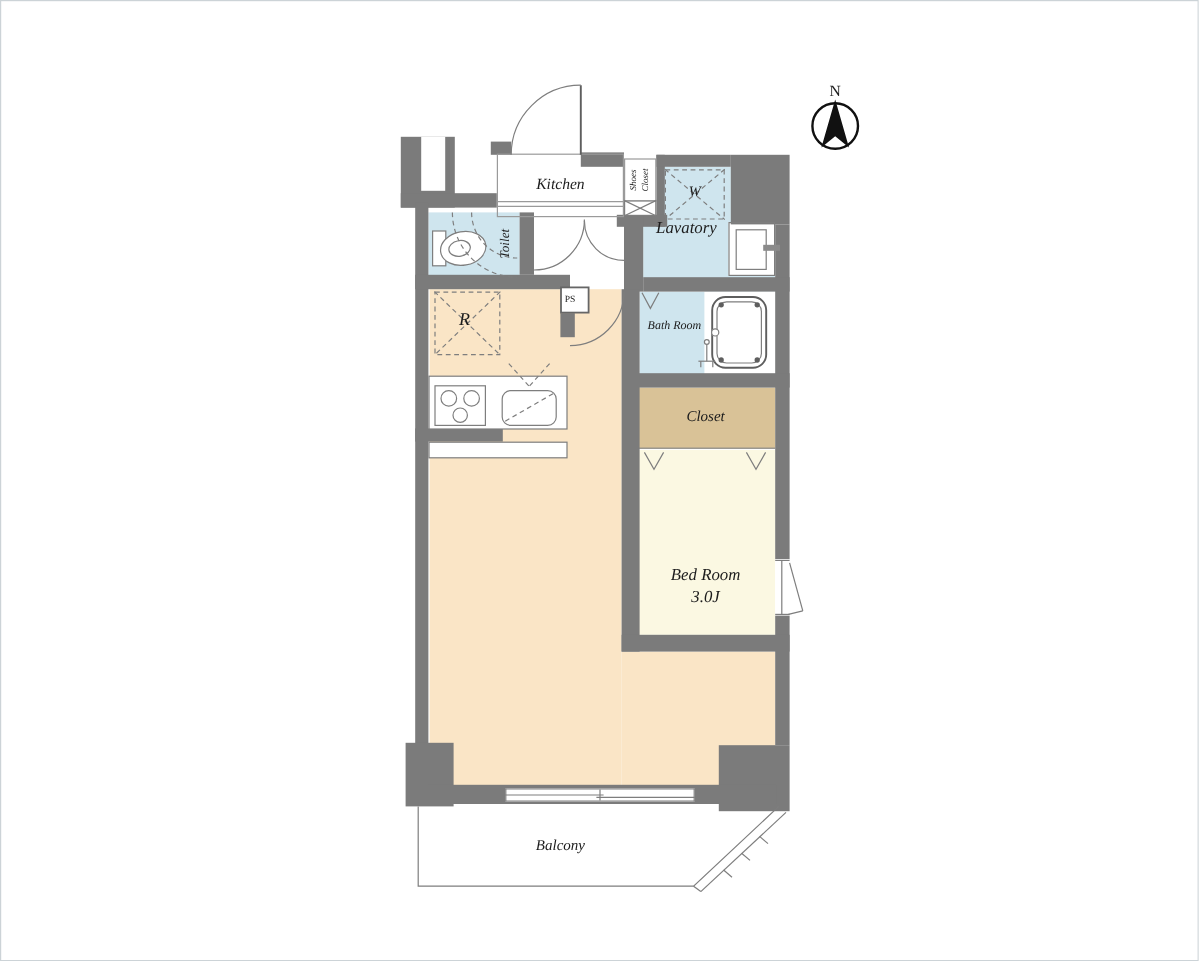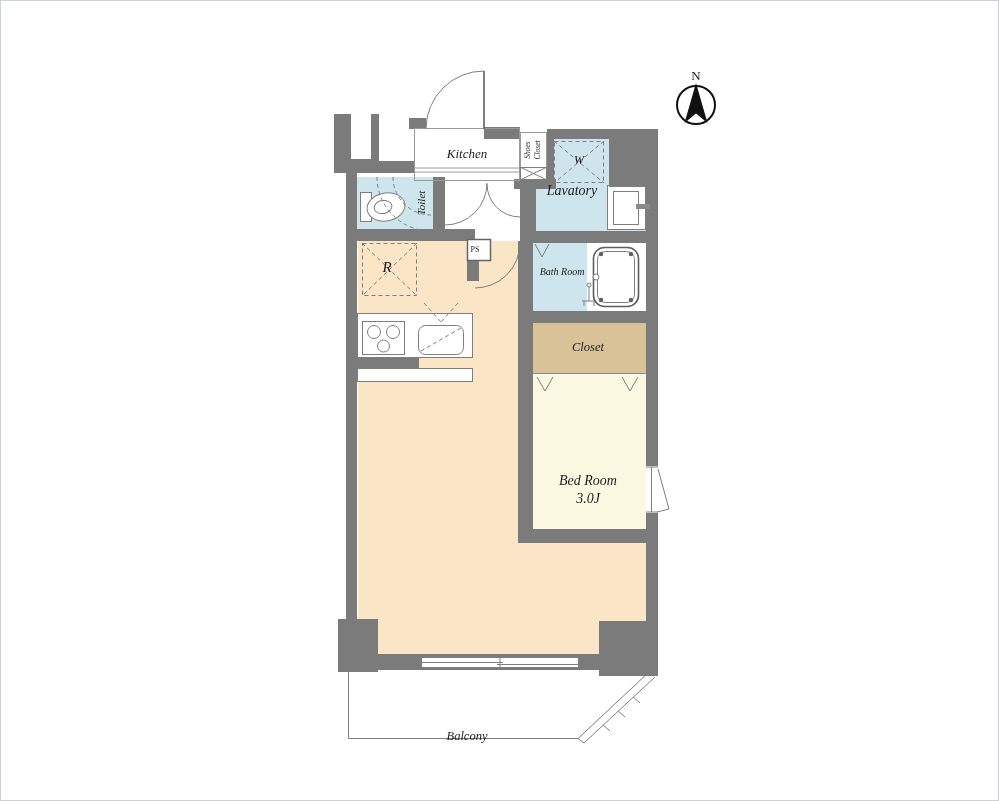--- a/index.html
+++ b/index.html
@@ -208,19 +208,19 @@
   </div>
   <div class="label" style="left:578px;top:159px;font-size:12px;">W</div>
   <div class="label vert" style="left:421px;top:202px;font-size:11px;">Toilet</div>
   <div class="label" style="left:571px;top:190px;font-size:14px;">Lavatory</div>
   <div class="label" style="left:561px;top:271px;font-size:10px;">Bath Room</div>
   <div class="label" style="left:587px;top:347px;font-size:12.5px;">Closet</div>
   <div class="label" style="left:587px;top:452px;font-size:14px;margin-top:36px;">
     <span>Bed Room</span>
     <span>3.0J</span>
   </div>
-  <div class="label" style="left:466px;top:736px;font-size:12.5px;">Balcony</div>
+  <div class="label" style="left:466px;top:704px;font-size:12.5px;">Balcony</div>
   <div class="label" style="left:386px;top:266px;font-size:15px;">R</div>
   <div class="label" style="left:474px;top:249px;font-size:8px;font-style:normal;">PS</div>
   <div class="label" style="left:695px;top:75px;font-size:13px;font-style:normal;">N</div>
 
 
 </div>
 
 </body></html>

